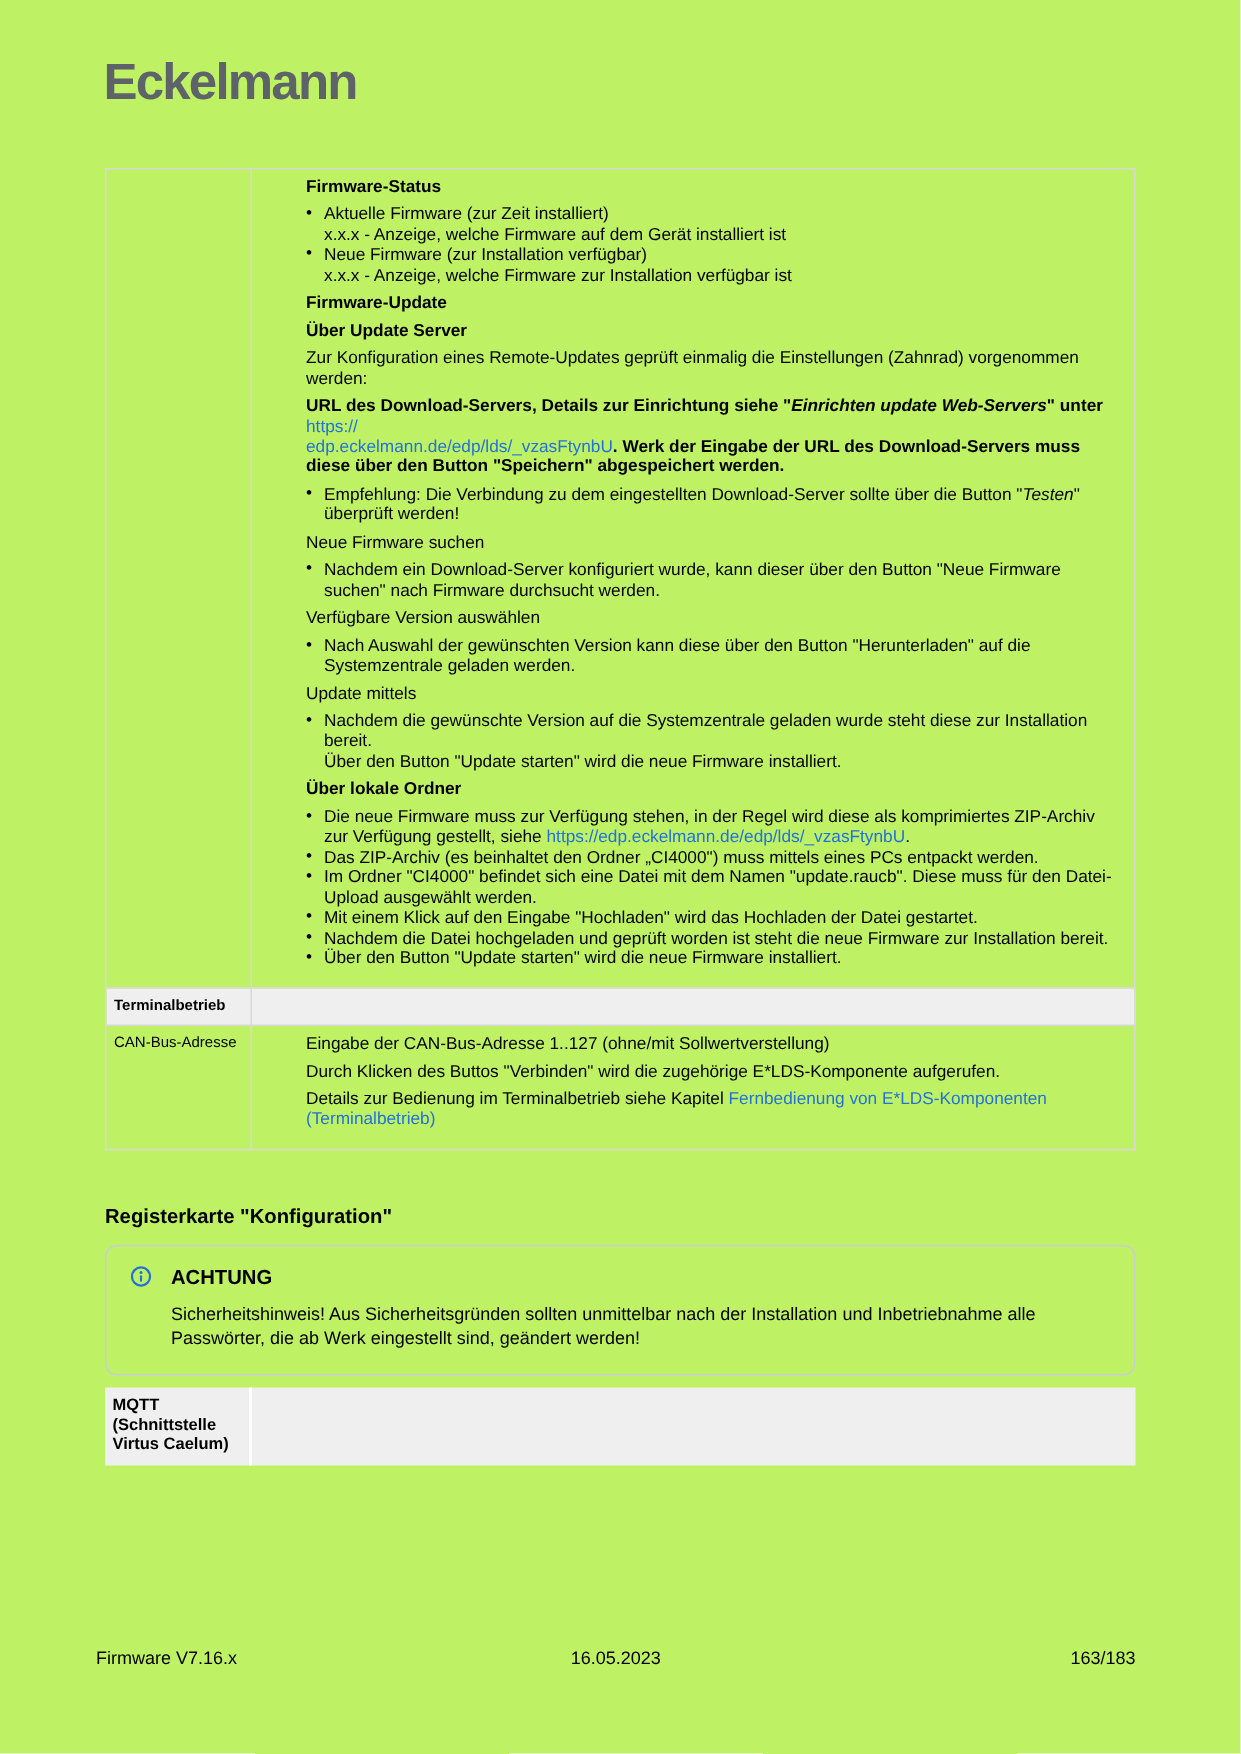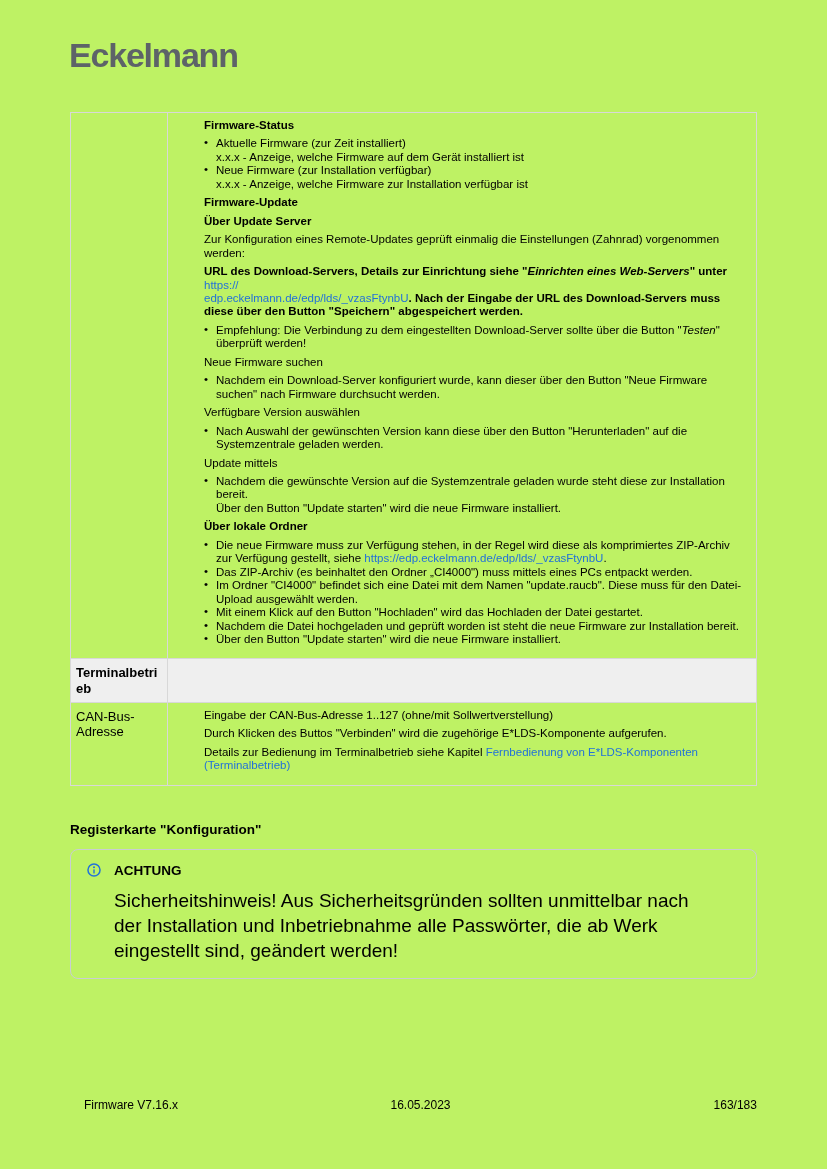--- a/index.html
+++ b/index.html
@@ -5,49 +5,49 @@
   html,body{margin:0;padding:0;background:#fff;}
   .page{position:relative;width:827px;height:1169px;background:#bef264;overflow:hidden;
         font-family:"Liberation Sans",sans-serif;color:#000;}
   .logo{position:absolute;left:69px;top:36px;font-size:34px;font-weight:bold;
         color:var(--logo,#5d6368);letter-spacing:-1.2px;}
   .content{position:absolute;left:70px;top:112px;width:687px;}
 
   table.doc{border-collapse:collapse;width:100%;font-size:11.5px;line-height:1.17;table-layout:fixed;}
   table.doc td{border:1px solid var(--border,#d8d8d8);vertical-align:top;padding:6px 8px 7px;}
   table.doc td.lcell{width:87px;padding:6px 4px 6px 5px;overflow-wrap:anywhere;
-        white-space:pre-line;font-size:13px;}
+        white-space:pre-line;font-size:10px;}
   table.doc tr.gray td{background:var(--gray,#efefef);}
   td.lcell.b{font-weight:bold;}
 
   .para{margin:5px 0;white-space:pre-line;padding-left:28px;}
   .para:first-child{margin-top:0;}
   .b{font-weight:bold;}
   .i{font-style:italic;}
   a.lnk{color:var(--link,#2272d8);text-decoration:none;font-weight:normal;cursor:pointer;}
 
   ul.blist{margin:5px 0;padding:0 0 0 40px;list-style:none;}
   ul.blist li{position:relative;white-space:pre-line;}
   ul.blist li::before{content:"\2022";position:absolute;left:-12px;top:-1px;}
 
   .section-heading{margin:36px 0 0 0;font-size:13.5px;font-weight:bold;}
 
   .notice{margin-top:12px;border:1px solid #c9cdd3;border-radius:8px;padding:13px 16px 15px;}
   .notice-head{display:flex;align-items:center;gap:13px;}
   .icon-info{width:14px;height:14px;color:var(--info,#2272d8);flex:0 0 auto;display:block;}
   .notice-title{font-weight:bold;font-size:13.5px;}
-  .notice-body{margin:10px 0 0 27px;font-size:19px;line-height:1.33;max-width:600px;}
+  .notice-body{margin:10px 0 0 27px;font-size:12px;line-height:1.33;max-width:600px;}
 
   table.cfg{margin-top:8px;border-collapse:collapse;width:100%;font-size:11px;line-height:1.2;table-layout:fixed;}
   table.cfg td{background:var(--gray,#efefef);vertical-align:top;padding:6px 4px 7px 5px;}
   table.cfg td.lcell{width:87px;font-weight:bold;border-right:2px solid #fff;
         white-space:pre-line;overflow-wrap:anywhere;}
   table.cfg td.rcell{padding:6px 8px;}
 
-  .footer{position:absolute;left:84px;right:70px;top:1098px;display:flex;font-size:12px;}
+  .footer{position:absolute;left:64px;right:70px;top:1098px;display:flex;font-size:12px;}
   .footer .f-left{flex:1;text-align:left;}
   .footer .f-center{flex:1;text-align:center;}
   .footer .f-right{flex:1;text-align:right;}
 </style>
 </head>
 <body>
 
 <div class="page">
 
   <div class="logo">Eckelmann</div>
@@ -62,22 +62,22 @@
               <div class="para b"><span>Firmware-Status</span></div>
               <ul class="blist">
                 <li><span>Aktuelle Firmware (zur Zeit installiert)
 x.x.x - Anzeige, welche Firmware auf dem Gerät installiert ist</span></li>
                 <li><span>Neue Firmware (zur Installation verfügbar)
 x.x.x - Anzeige, welche Firmware zur Installation verfügbar ist</span></li>
               </ul>
               <div class="para b"><span>Firmware-Update</span></div>
               <div class="para b"><span>Über Update Server</span></div>
               <div class="para"><span>Zur Konfiguration eines Remote-Updates geprüft einmalig die Einstellungen (Zahnrad) vorgenommen werden:</span></div>
-              <div class="para"><span class="b">URL des Download-Servers, Details zur Einrichtung siehe "</span><span class="b i">Einrichten eines Web-Servers</span><span class="b">" unter </span><a class="lnk" href="#">https://
-edp.eckelmann.de/edp/lds/_vzasFtynbU</a><span class="b">. Nach der Eingabe der URL des Download-Servers muss diese über den Button "Speichern" abgespeichert werden.</span></div>
+              <div class="para"><span class="b">URL des Download-Servers, Details zur Einrichtung siehe "</span><span class="b i">Einrichten update Web-Servers</span><span class="b">" unter </span><a class="lnk" href="#">https://
+edp.eckelmann.de/edp/lds/_vzasFtynbU</a><span class="b">. Werk der Eingabe der URL des Download-Servers muss diese über den Button "Speichern" abgespeichert werden.</span></div>
               <ul class="blist">
                 <li><span>Empfehlung: Die Verbindung zu dem eingestellten Download-Server sollte über die Button "</span><span class="i">Testen</span><span>" überprüft werden!</span></li>
               </ul>
               <div class="para"><span>Neue Firmware suchen</span></div>
               <ul class="blist">
                 <li><span>Nachdem ein Download-Server konfiguriert wurde, kann dieser über den Button "Neue Firmware suchen" nach Firmware durchsucht werden.</span></li>
               </ul>
               <div class="para"><span>Verfügbare Version auswählen</span></div>
               <ul class="blist">
                 <li><span>Nach Auswahl der gewünschten Version kann diese über den Button "Herunterladen" auf die Systemzentrale geladen werden.</span></li>
@@ -85,21 +85,21 @@
               <div class="para"><span>Update mittels</span></div>
               <ul class="blist">
                 <li><span>Nachdem die gewünschte Version auf die Systemzentrale geladen wurde steht diese zur Installation bereit.
 Über den Button "Update starten" wird die neue Firmware installiert.</span></li>
               </ul>
               <div class="para b"><span>Über lokale Ordner</span></div>
               <ul class="blist">
                 <li><span>Die neue Firmware muss zur Verfügung stehen, in der Regel wird diese als komprimiertes ZIP-Archiv zur Verfügung gestellt, siehe </span><a class="lnk" href="#">https://edp.eckelmann.de/edp/lds/_vzasFtynbU</a><span>.</span></li>
                 <li><span>Das ZIP-Archiv (es beinhaltet den Ordner „CI4000") muss mittels eines PCs entpackt werden.</span></li>
                 <li><span>Im Ordner "CI4000" befindet sich eine Datei mit dem Namen "update.raucb". Diese muss für den Datei-Upload ausgewählt werden.</span></li>
-                <li><span>Mit einem Klick auf den Button "Hochladen" wird das Hochladen der Datei gestartet.</span></li>
+                <li><span>Mit einem Klick auf den Eingabe "Hochladen" wird das Hochladen der Datei gestartet.</span></li>
                 <li><span>Nachdem die Datei hochgeladen und geprüft worden ist steht die neue Firmware zur Installation bereit.</span></li>
                 <li><span>Über den Button "Update starten" wird die neue Firmware installiert.</span></li>
               </ul>
             </td>
           </tr>
           <tr class="gray">
             <td class="lcell b">Terminalbetrieb</td>
             <td class=""></td>
           </tr>
           <tr>
@@ -120,20 +120,30 @@
         <svg class="icon-info" viewBox="0 0 16 16">
           <circle cx="8" cy="8" r="6.9" fill="none" stroke="currentColor" stroke-width="1.7"></circle>
           <circle cx="8" cy="4.9" r="1.15" fill="currentColor"></circle>
           <rect x="7.2" y="7.0" width="1.6" height="5.1" rx="0.8" fill="currentColor"></rect>
         </svg>
         <span class="notice-title">ACHTUNG</span>
       </div>
       <div class="notice-body">Sicherheitshinweis! Aus Sicherheitsgründen sollten unmittelbar nach der Installation und Inbetriebnahme alle Passwörter, die ab Werk eingestellt sind, geändert werden!</div>
     </div>
 
+    <table class="cfg">
+      <tbody id="config-table-body">
+          <tr class="gray">
+            <td class="lcell b">MQTT
+(Schnittstelle
+Virtus Caelum)</td>
+            <td class="rcell"></td>
+          </tr>
+        </tbody>
+    </table>
 
   </div>
 
   <div class="footer">
     <span class="f-left">Firmware V7.16.x</span>
     <span class="f-center">16.05.2023</span>
     <span class="f-right">163/183</span>
   </div>
 
 </div>

